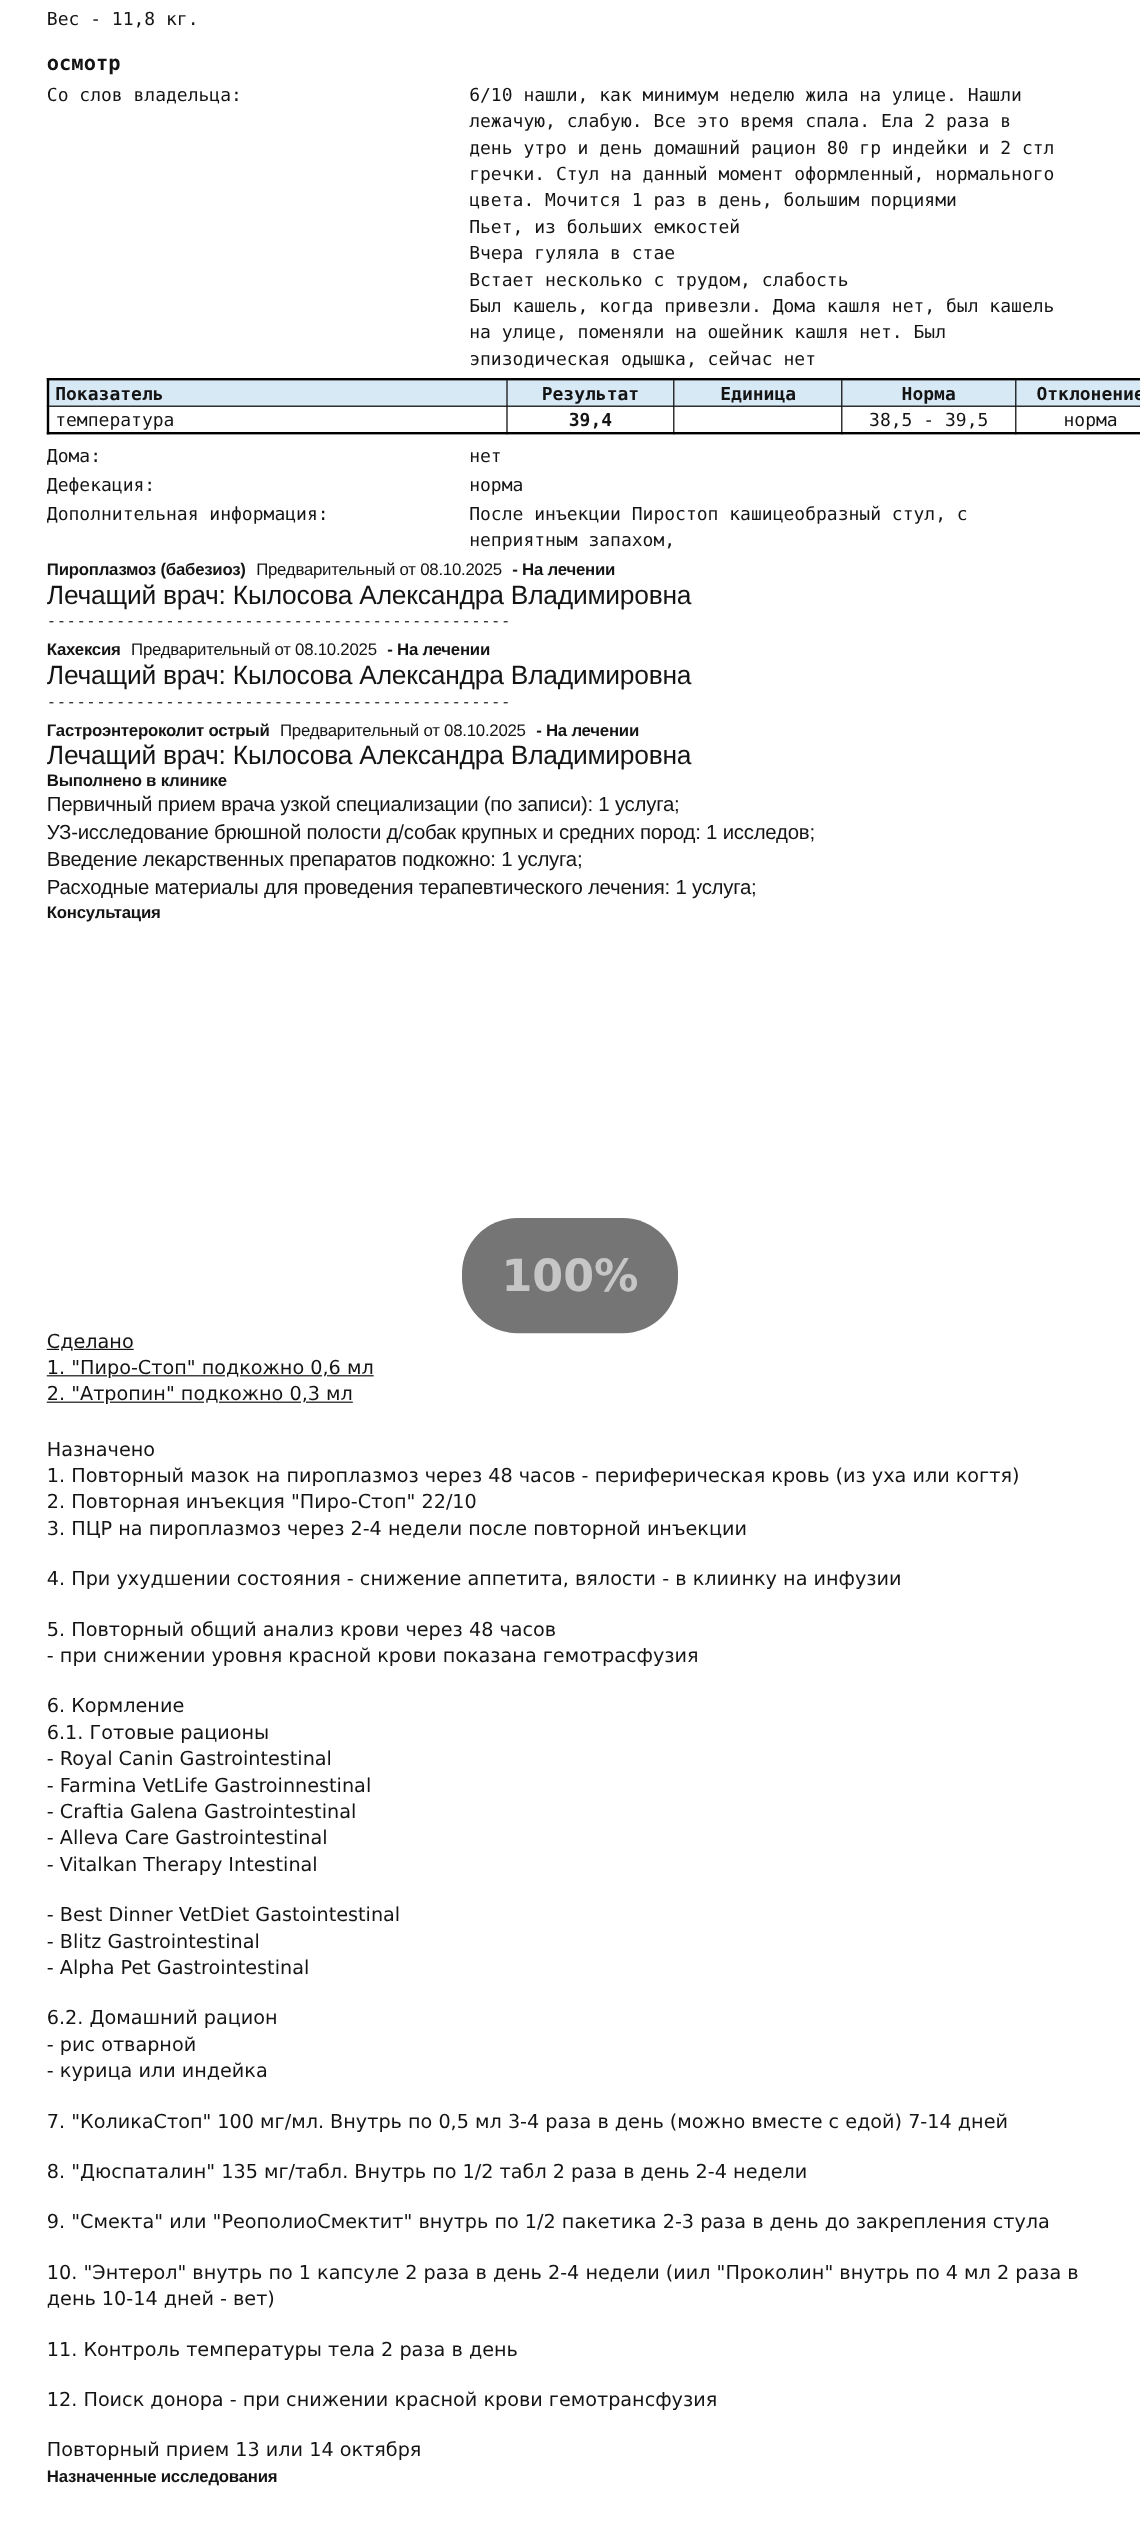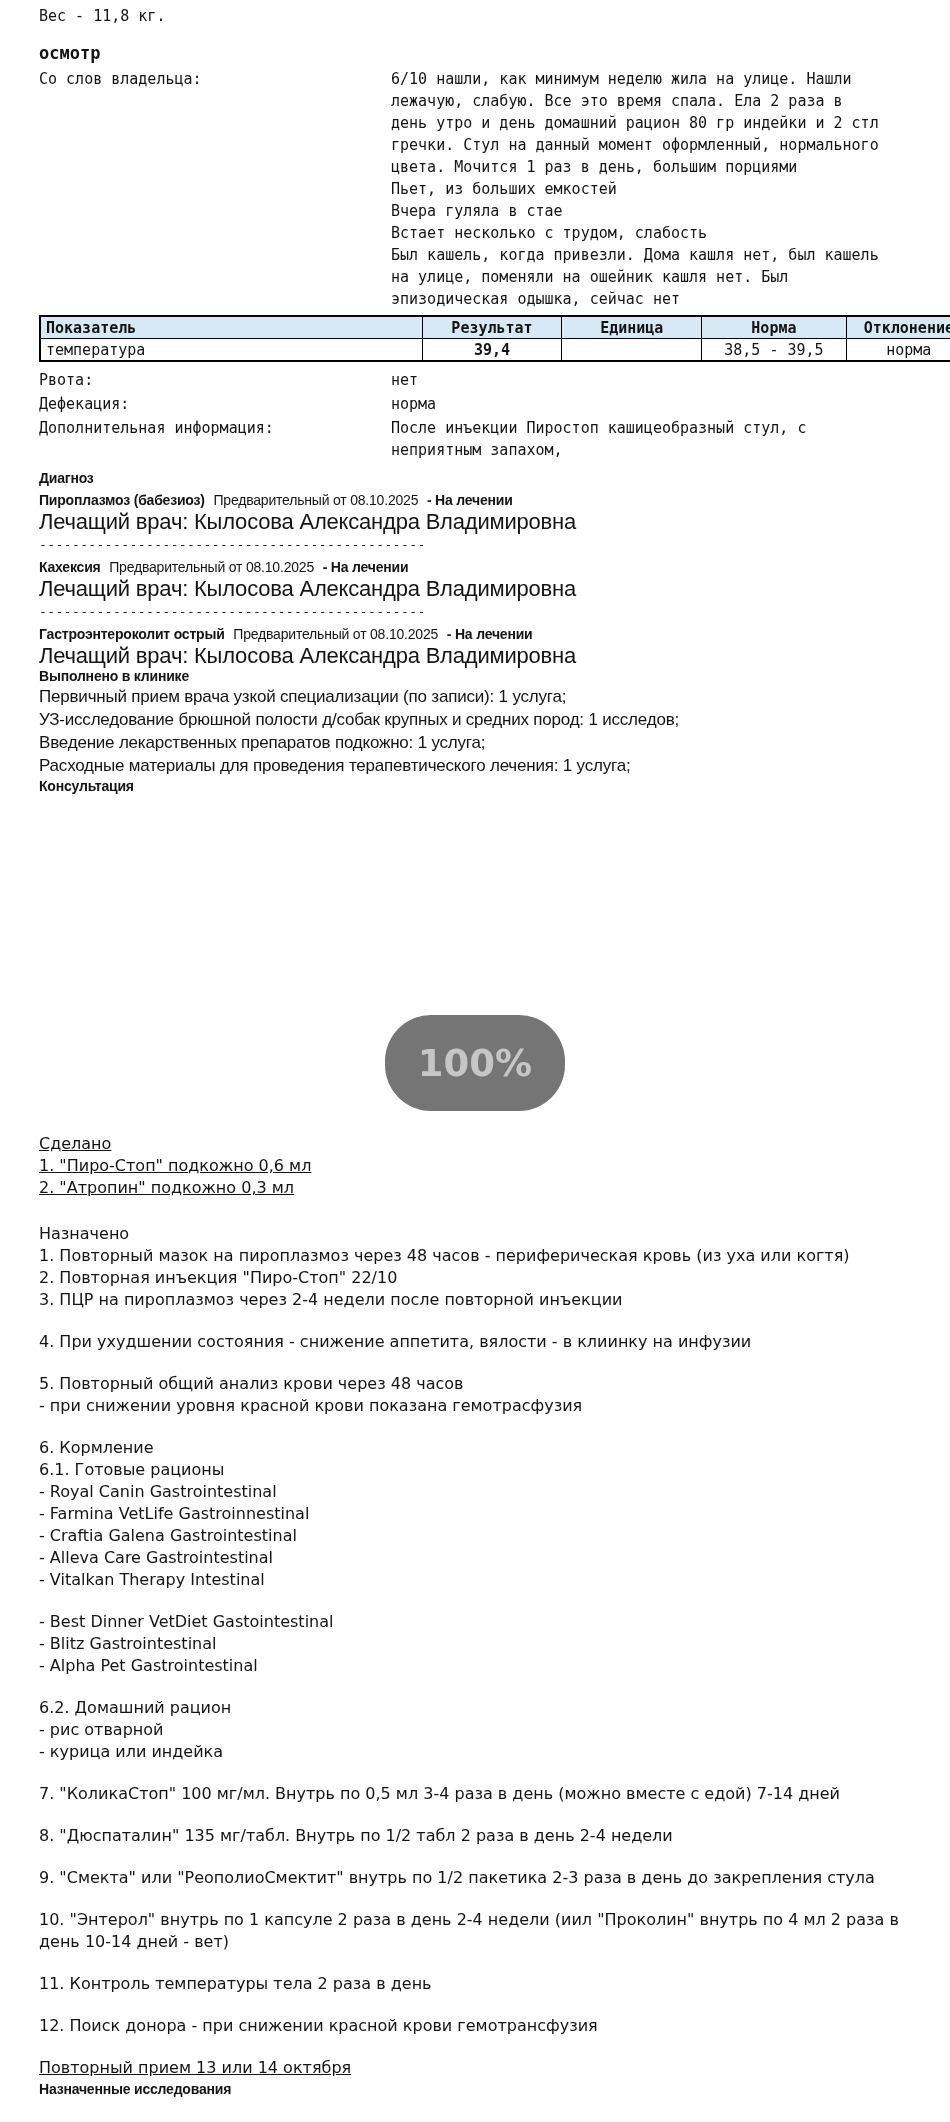--- a/index.html
+++ b/index.html
@@ -41,21 +41,21 @@
        white-space:nowrap;}
   .diag-sep:empty{display:none;}
   .performed{font-family:"Liberation Sans",sans-serif;letter-spacing:-0.2px;
        font-size:17px;line-height:23px;}
 
   .big-gap{height:338px;}
 
   
   .plan{font-family:"DejaVu Sans",sans-serif;font-size:16px;line-height:22px;}
   .plan .group{white-space:pre-line;margin-bottom:20px;}
-  .plan .group:last-child{margin-bottom:0;text-decoration:underline;}
+  .plan .group:last-child{margin-bottom:0;}
   .plan-head{margin-bottom:0;}
   .done-block{margin-bottom:24px;text-decoration:underline;}
   .h-studies{margin-top:1px;}
 
   
   .zoom-badge{position:absolute;left:385px;top:1015px;width:180px;height:96px;
        background:#757575;border-radius:46px;display:flex;align-items:center;
        justify-content:center;font-family:"DejaVu Sans",sans-serif;
        font-size:37px;font-weight:bold;color:#c6c6c6;}
 </style>
@@ -108,37 +108,36 @@
         <td class="c">38,5 - 39,5</td>
         <td class="c">норма</td>
       </tr>
     </tbody>
   </table>
 
   <div class="fields">
 
 
       <div class="kv">
-        <div class="lbl">Рвота:</div>
+        <div class="lbl">Дома:</div>
         <div class="val">нет</div>
       </div>
 
       <div class="kv">
         <div class="lbl">Дефекация:</div>
         <div class="val">норма</div>
       </div>
 
       <div class="kv">
         <div class="lbl">Дополнительная информация:</div>
         <div class="val">После инъекции Пиростоп кашицеобразный стул, с
 неприятным запахом,</div>
       </div>
     </div>
 
-  <div class="h-small h-diag">Диагноз</div>
 
   <div class="diag">
 
       <div>
         <div class="diag-title">
           <span class="b">Пироплазмоз (бабезиоз)</span>
           <span class="sp">Предварительный от 08.10.2025</span>
           <span class="sp b">- На лечении</span>
         </div>
         <div class="diag-doctor">Лечащий врач: Кылосова Александра Владимировна</div>

